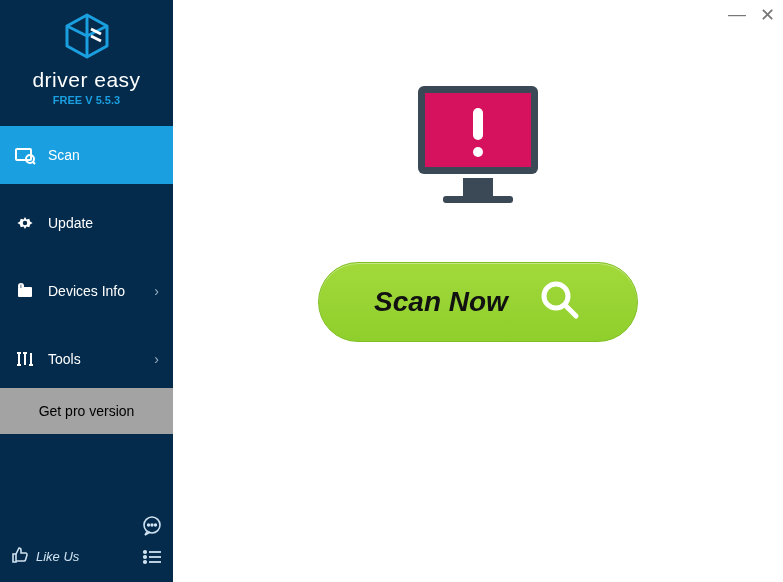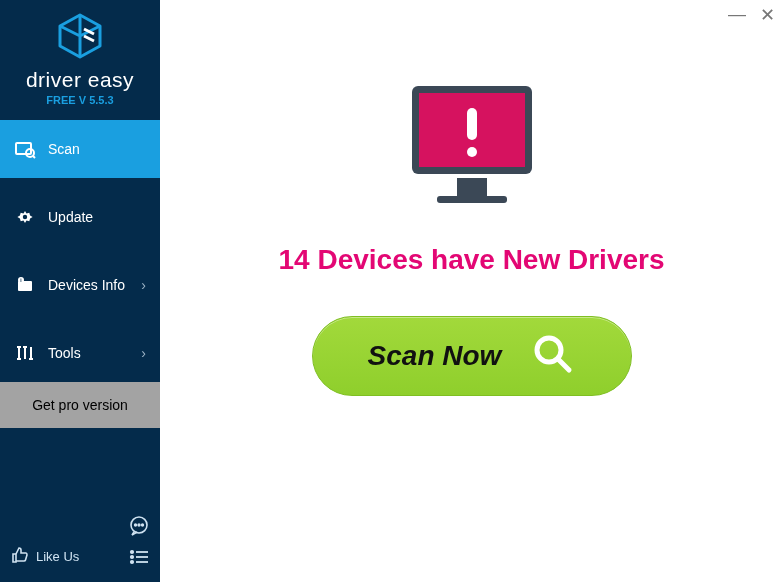--- a/index.html
+++ b/index.html
@@ -10,21 +10,21 @@
   overflow: hidden;
   background: #fff;
 }
 .app {
   display: flex;
   width: 100%;
   height: 100%;
   position: relative;
 }
 .sidebar {
-  width: 160px;
+  width: 173px;
   background: #042b4b;
   display: flex;
   flex-direction: column;
   color: #fff;
 }
 .logo-area {
   padding: 12px 0 8px 0;
   text-align: center;
 }
 .logo-cube {
@@ -37,21 +37,21 @@
   letter-spacing: 0.5px;
   margin-top: 4px;
 }
 .logo-sub {
   font-size: 11px;
   font-weight: bold;
   color: #1a9fe0;
   margin-top: 2px;
 }
 .nav {
-  margin-top: 6px;
+  margin-top: 12px;
   border-radius: 19px;
 }
 .nav-item {
   display: flex;
   align-items: center;
   height: 58px;
   padding: 0 14px;
   color: #fff;
   cursor: pointer;
   position: relative;
@@ -85,20 +85,21 @@
   align-items: center;
   justify-content: center;
   cursor: pointer;
 }
 .sidebar-bottom {
   margin-top: auto;
   padding: 10px 10px 14px 10px;
   display: flex;
   flex-direction: column;
   gap: 8px;
+  font-style: italic;
 }
 .bottom-row1 {
   display: flex;
   justify-content: flex-end;
 }
 .bottom-row2 {
   display: flex;
   align-items: center;
   justify-content: space-between;
 }
@@ -293,21 +294,20 @@
       <svg width="150" height="140" viewBox="0 0 150 140">
         <rect x="15" y="8" width="120" height="88" rx="6" fill="#3b4856"></rect>
         <rect x="22" y="15" width="106" height="74" fill="#d6125f"></rect>
         <rect x="60" y="100" width="30" height="18" fill="#3b4856"></rect>
         <rect x="40" y="118" width="70" height="7" rx="3" fill="#3b4856"></rect>
         <rect x="70" y="30" width="10" height="32" rx="5" fill="#fff"></rect>
         <circle cx="75" cy="74" r="5" fill="#fff"></circle>
       </svg>
     </div>
 
-    <div class="headline">14 Devices have New Drivers</div>
 
     <div class="scan-btn">
       <span class="scan-btn-label">Scan Now</span>
       <span>
         <svg width="44" height="44" viewBox="0 0 44 44" fill="none" stroke="#fff" stroke-width="5">
           <circle cx="18" cy="18" r="12"></circle>
           <line x1="27" y1="27" x2="38" y2="38" stroke-linecap="round"></line>
         </svg>
       </span>
     </div>

